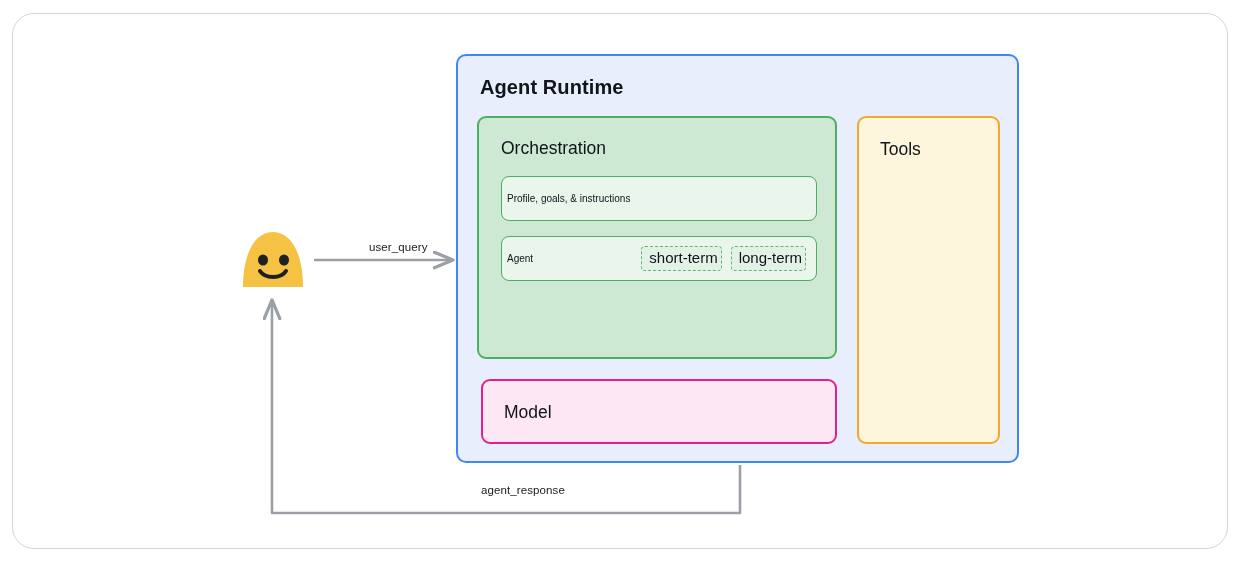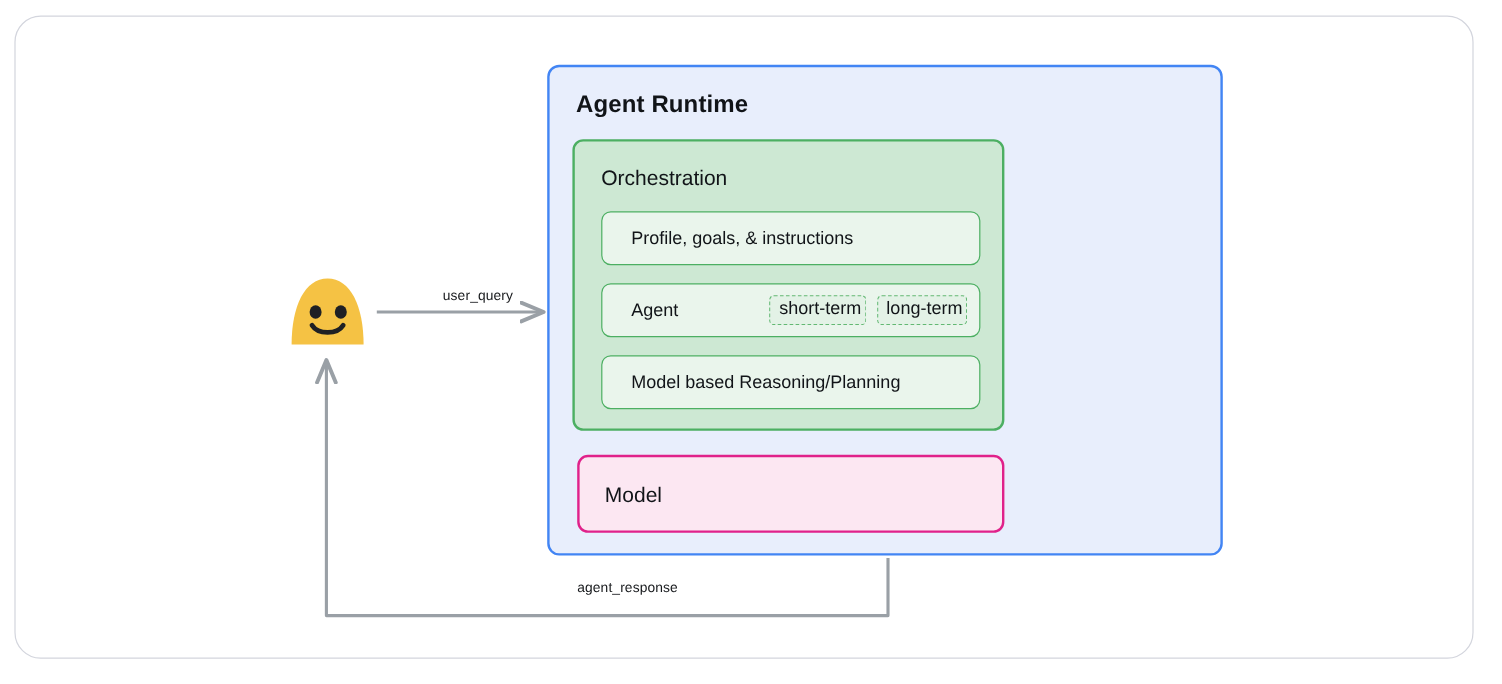--- a/index.html
+++ b/index.html
@@ -90,22 +90,22 @@
     border-radius: 8px;
     background: #eaf5ec;
     display: flex;
     align-items: center;
   }
   .orch-row-1 { top: 58px; }
   .orch-row-2 { top: 118px; }
   .orch-row-3 { top: 178px; }
 
   .orch-row-label {
-    margin-left: 24px;
-    font-size: 15px;
+    margin-left: 5px;
+    font-size: 10px;
     color: #111418;
     white-space: nowrap;
   }
 
   .mem-badges {
     margin-left: auto;
     margin-right: 10px;
     display: flex;
     gap: 9px;
   }
@@ -239,23 +239,23 @@
     </div>
 
     <div class="orch-row orch-row-2">
       <span class="orch-row-label">Agent</span>
       <span class="mem-badges">
         <span class="mem-badge">short-term</span>
         <span class="mem-badge">long-term</span>
       </span>
     </div>
 
-    <div class="orch-row orch-row-3">
-      <span class="orch-row-label">Model based Reasoning/Planning</span>
-    </div>
   </div>
 
   <div class="model-box">
     <div class="model-title">Model</div>
   </div>
 
+  <div class="tools-box">
+    <div class="tools-title">Tools</div>
+  </div>
 
 </div>
 
 </body></html>

